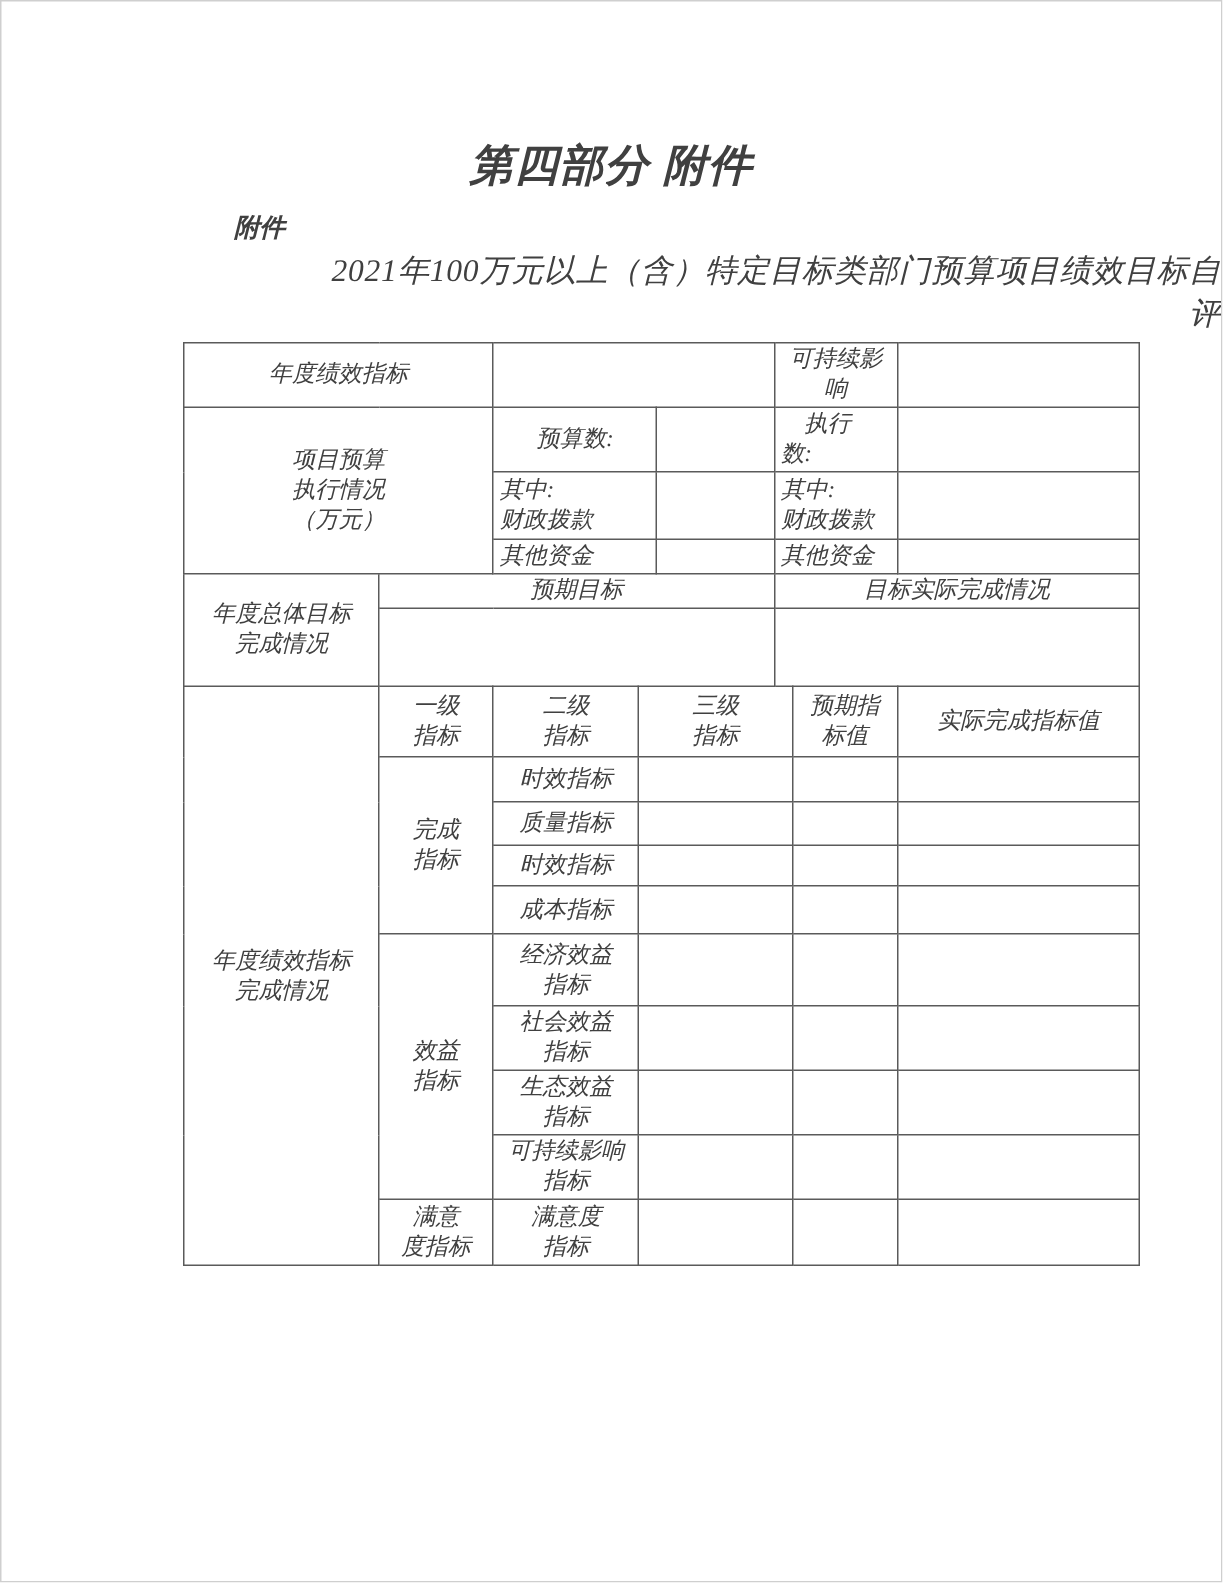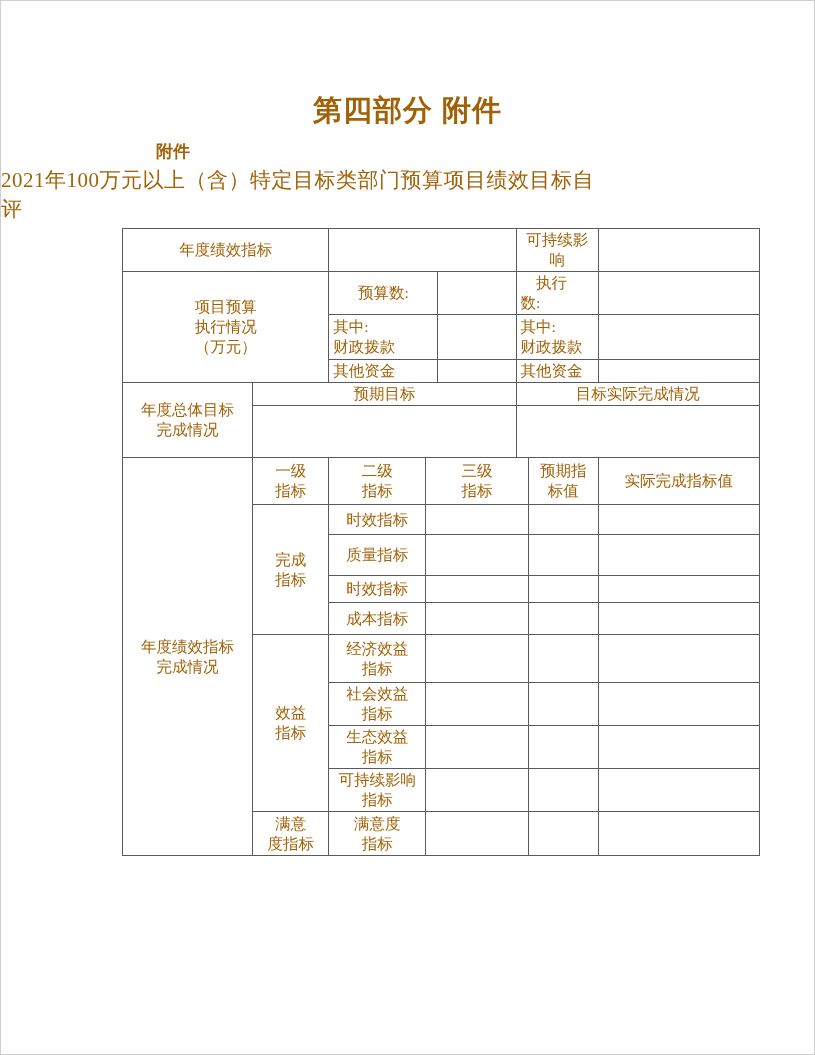--- a/index.html
+++ b/index.html
@@ -1,31 +1,31 @@
 <!DOCTYPE html>
 <html><head>
 <meta charset="utf-8">
 <style>
   html,body{margin:0;padding:0;background:#fff;}
   .page{
     position:relative;width:813px;height:1053px;background:#ffffff;
     border:1px solid #cfcfcf;overflow:hidden;
-    font-family:"Liberation Serif",serif;color:#a16207;
+    font-family:"Liberation Serif",serif;color:#404040;font-style:italic;
   }
   .part-title{
     position:absolute;top:90px;left:0;width:100%;text-align:center;
     font-family:"Liberation Sans",sans-serif;font-weight:bold;font-size:29px;
     letter-spacing:1px;
   }
   .attach-label{
     position:absolute;top:139px;left:155px;
     font-family:"Liberation Sans",sans-serif;font-weight:bold;font-size:17px;
   }
   .form-title{
-    position:absolute;top:165px;left:0;width:100%;text-align:left;
+    position:absolute;top:165px;left:0;width:100%;text-align:right;
     font-size:21px;line-height:29px;letter-spacing:0.5px;
   }
   table.form{
     position:absolute;left:121px;top:227px;
     border-collapse:collapse;table-layout:fixed;width:638px;
   }
   td{
     border:1px solid #5a5a5a;
     font-size:15.5px;line-height:20px;
     text-align:center;vertical-align:middle;
@@ -127,21 +127,21 @@
     </tr>
 
     <tr style="height:30px">
       <td rowspan="4">完成
 指标</td>
       <td>时效指标</td>
       <td colspan="3"></td>
       <td></td>
       <td></td>
     </tr>
-    <tr style="height:41px">
+    <tr style="height:29px">
       <td>质量指标</td>
       <td colspan="3"></td>
       <td></td>
       <td></td>
     </tr>
     <tr style="height:27px">
       <td>时效指标</td>
       <td colspan="3"></td>
       <td></td>
       <td></td>

